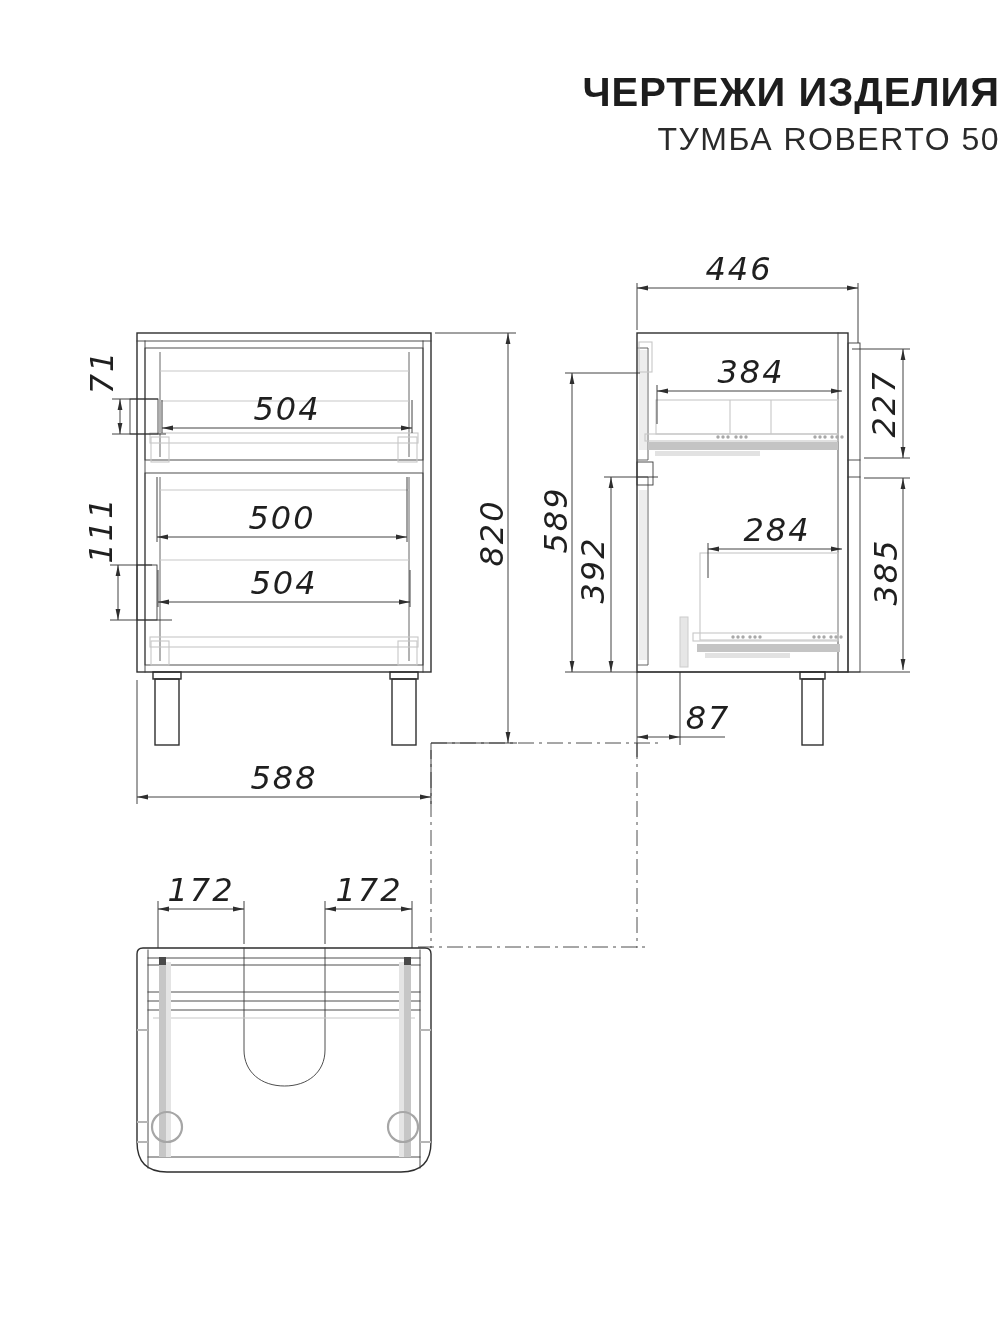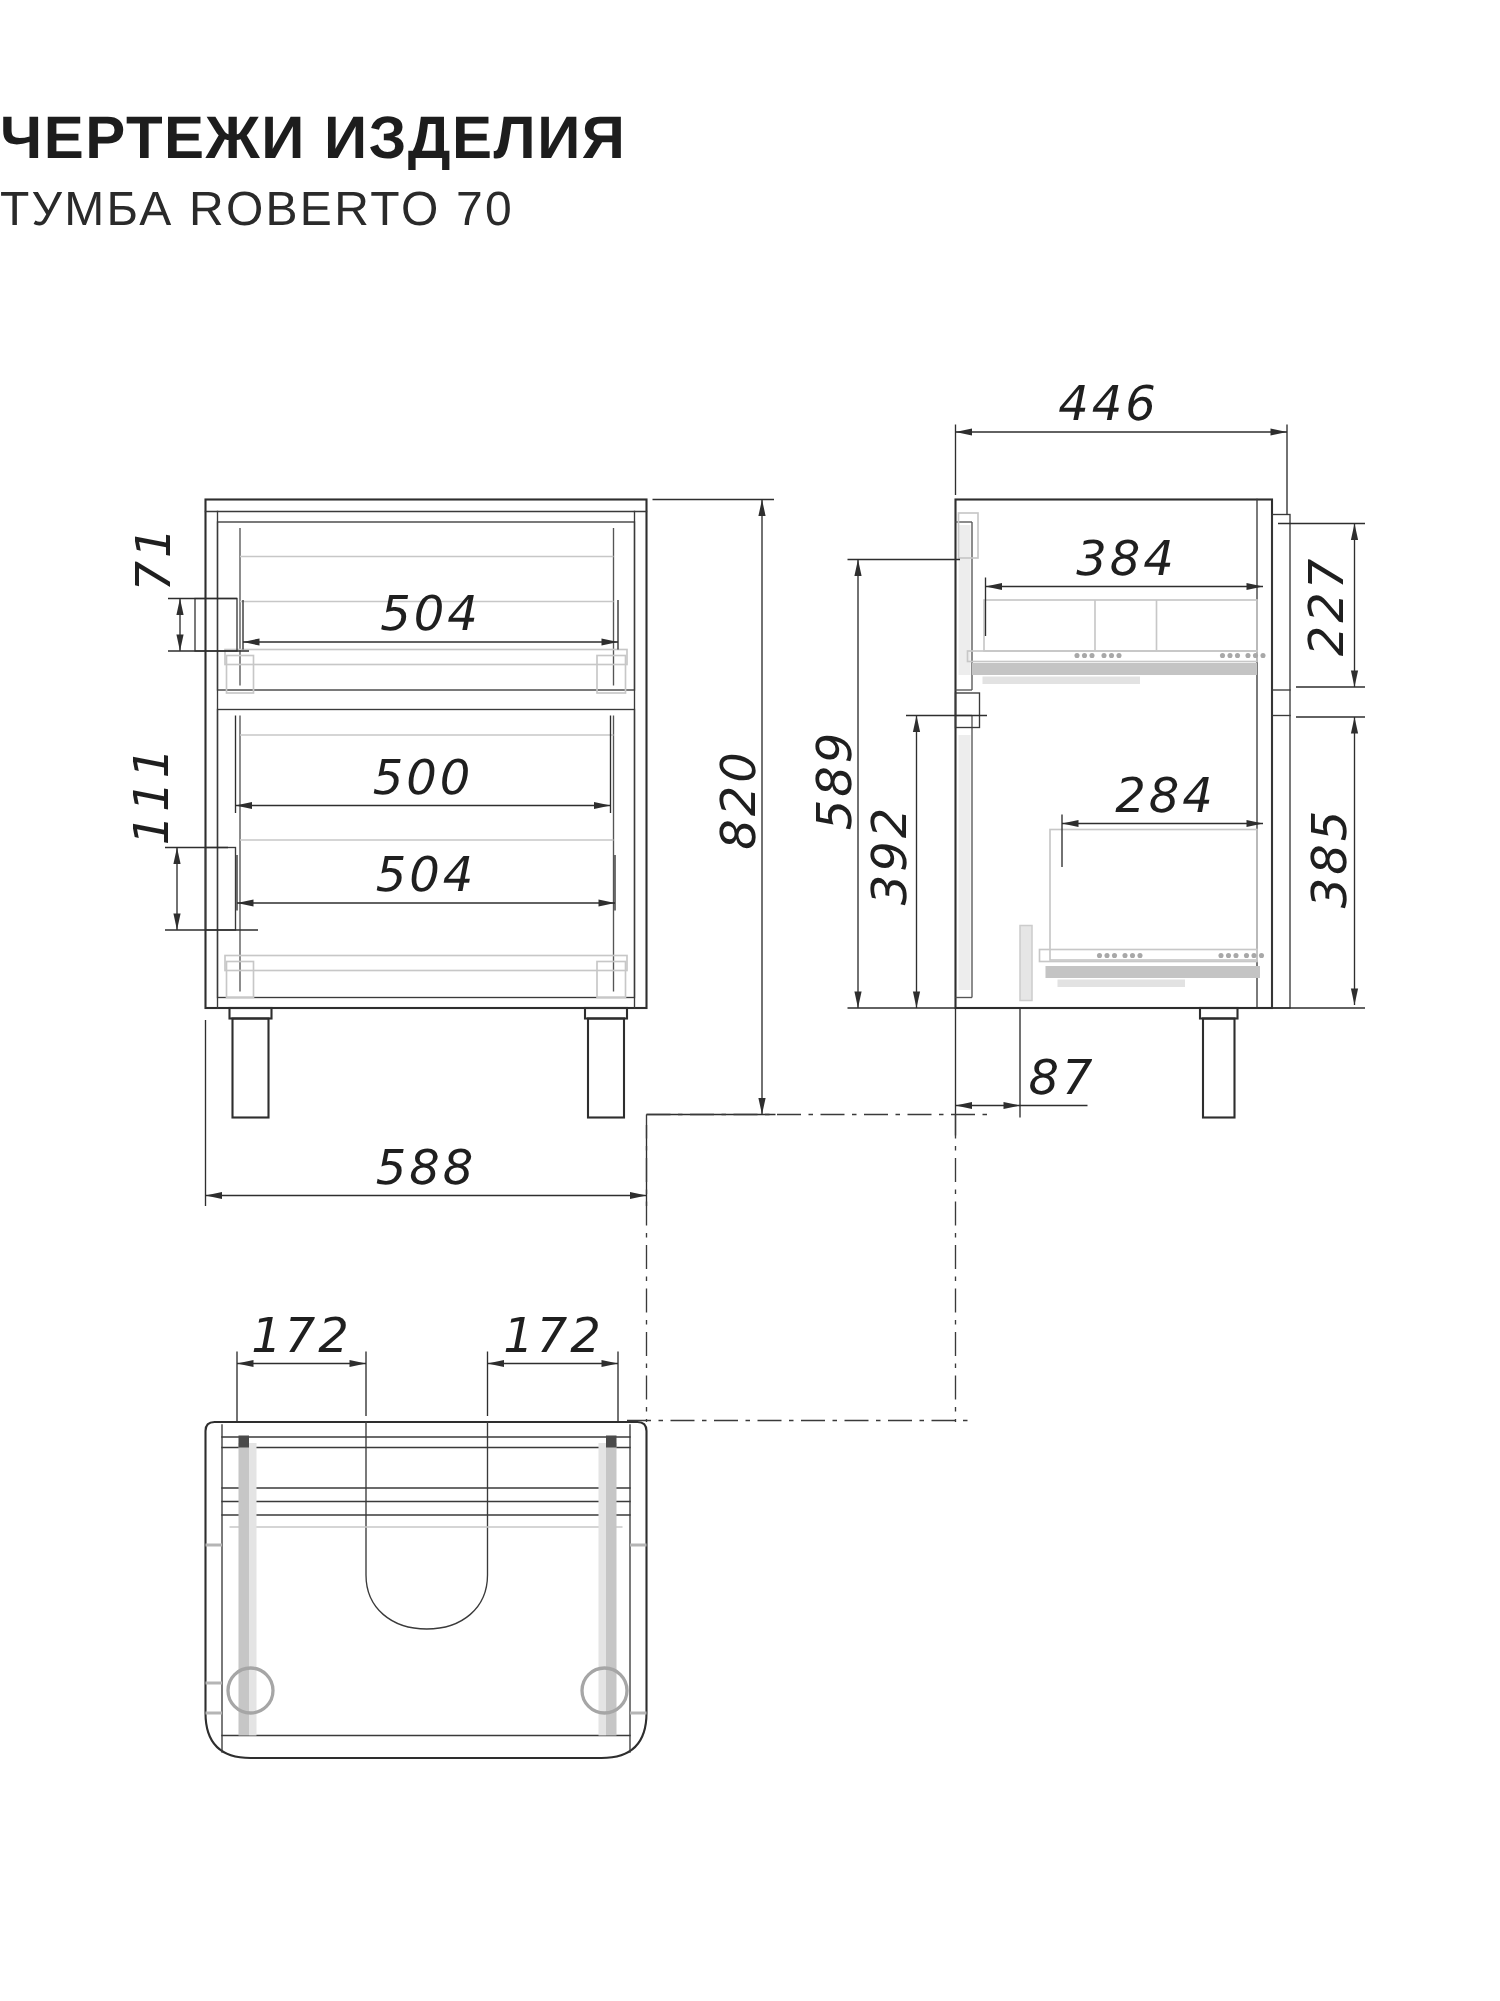--- a/index.html
+++ b/index.html
@@ -1,38 +1,38 @@
 <!DOCTYPE html>
 <html><head>
 <meta charset="utf-8">
 <style>
   html,body{margin:0;padding:0;background:#ffffff;}
   .page{position:relative;width:1000px;height:1334px;background:#ffffff;overflow:hidden;
         font-family:"Liberation Sans", sans-serif;}
-  .header{position:absolute;top:70px;left:0;width:1000px;text-align:left;color:#1d1d1d;}
+  .header{position:absolute;top:70px;left:0;width:1000px;text-align:right;color:#1d1d1d;}
   .header h1{margin:0;font-size:40px;font-weight:bold;letter-spacing:1px;}
   .header h2{margin:6px 0 0 0;font-size:32px;font-weight:normal;letter-spacing:1.5px;color:#2a2a2a;}
   svg{position:absolute;top:0;left:0;}
   .ln{stroke:#2e2e2e;stroke-width:1.4;fill:none;stroke-linecap:square;}
   .lt{stroke:#3a3a3a;stroke-width:0.9;fill:none;stroke-linecap:square;}
   .lm{stroke:#555555;stroke-width:0.9;fill:none;}
   .dim{stroke:#2e2e2e;stroke-width:0.9;fill:none;}
   .gray{stroke:#c7c7c7;stroke-width:1.1;fill:none;}
   .cline{stroke:#3a3a3a;stroke-width:0.9;fill:none;stroke-dasharray:16 5 3 5;}
   .dimtxt{font-family:"DejaVu Sans", sans-serif;font-style:italic;font-size:32px;
           letter-spacing:2px;fill:#1f1f1f;}
 </style>
 </head>
 <body>
 
 <div class="page">
 
   <div class="header">
     <h1>ЧЕРТЕЖИ ИЗДЕЛИЯ</h1>
-    <h2>ТУМБА ROBERTO 70</h2>
+    <h2>ТУМБА ROBERTO 50</h2>
   </div>
 
   <svg width="1000" height="1334" viewBox="0 0 1000 1334">
     <defs>
       <marker id="arr" viewBox="0 0 12 8" refX="11.5" refY="4" markerWidth="12" markerHeight="8" orient="auto-start-reverse" markerUnits="userSpaceOnUse">
         <path d="M11.5,4 L0.5,1.6 L0.5,6.4 Z" fill="#2e2e2e"></path>
       </marker>
     </defs>
 
     <g>

